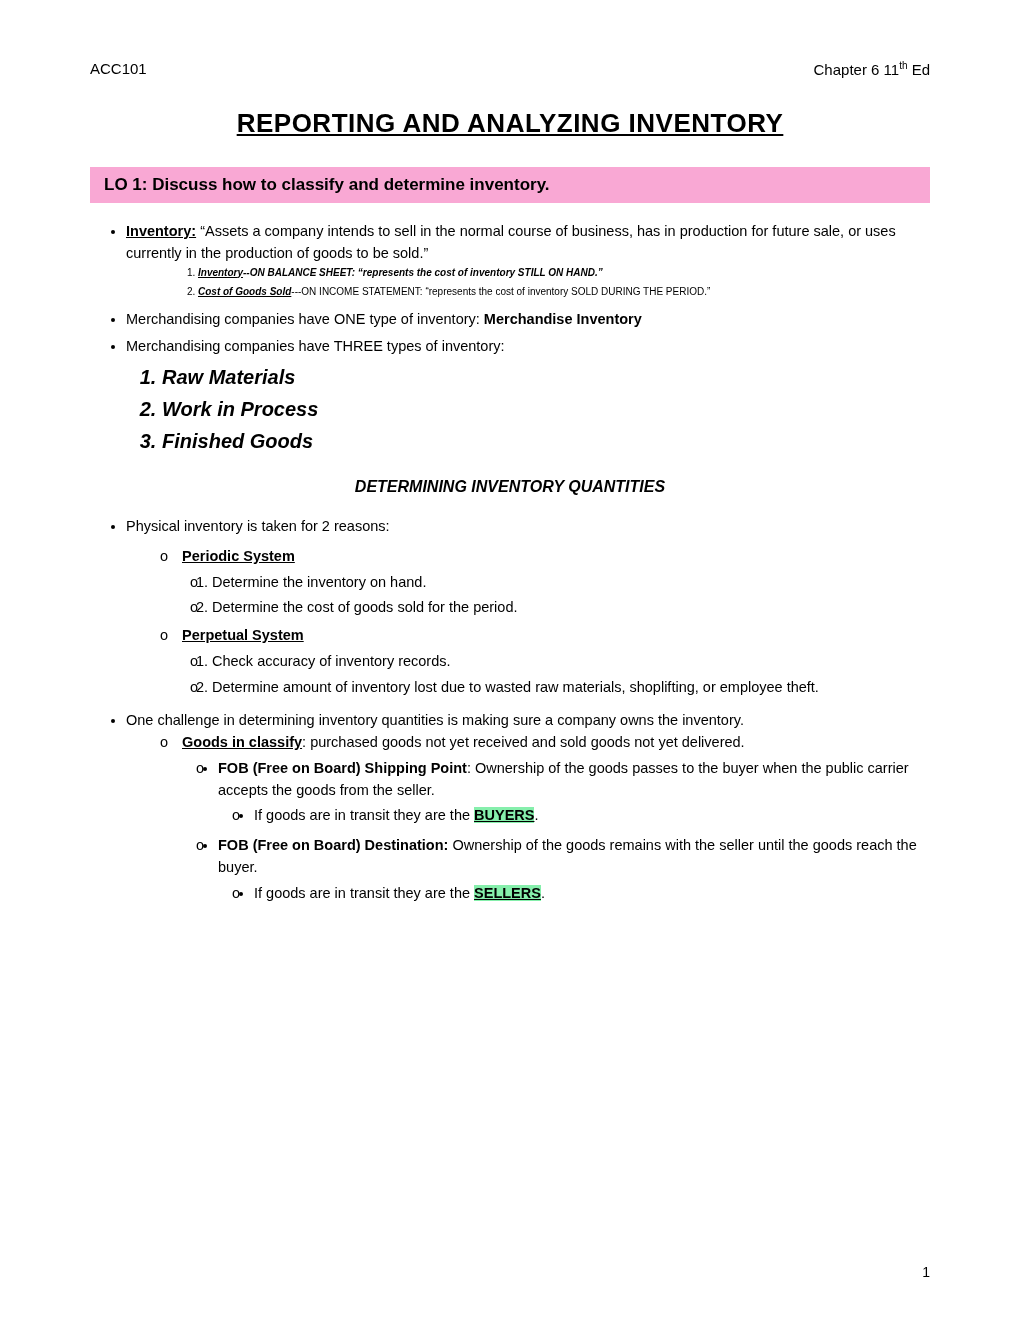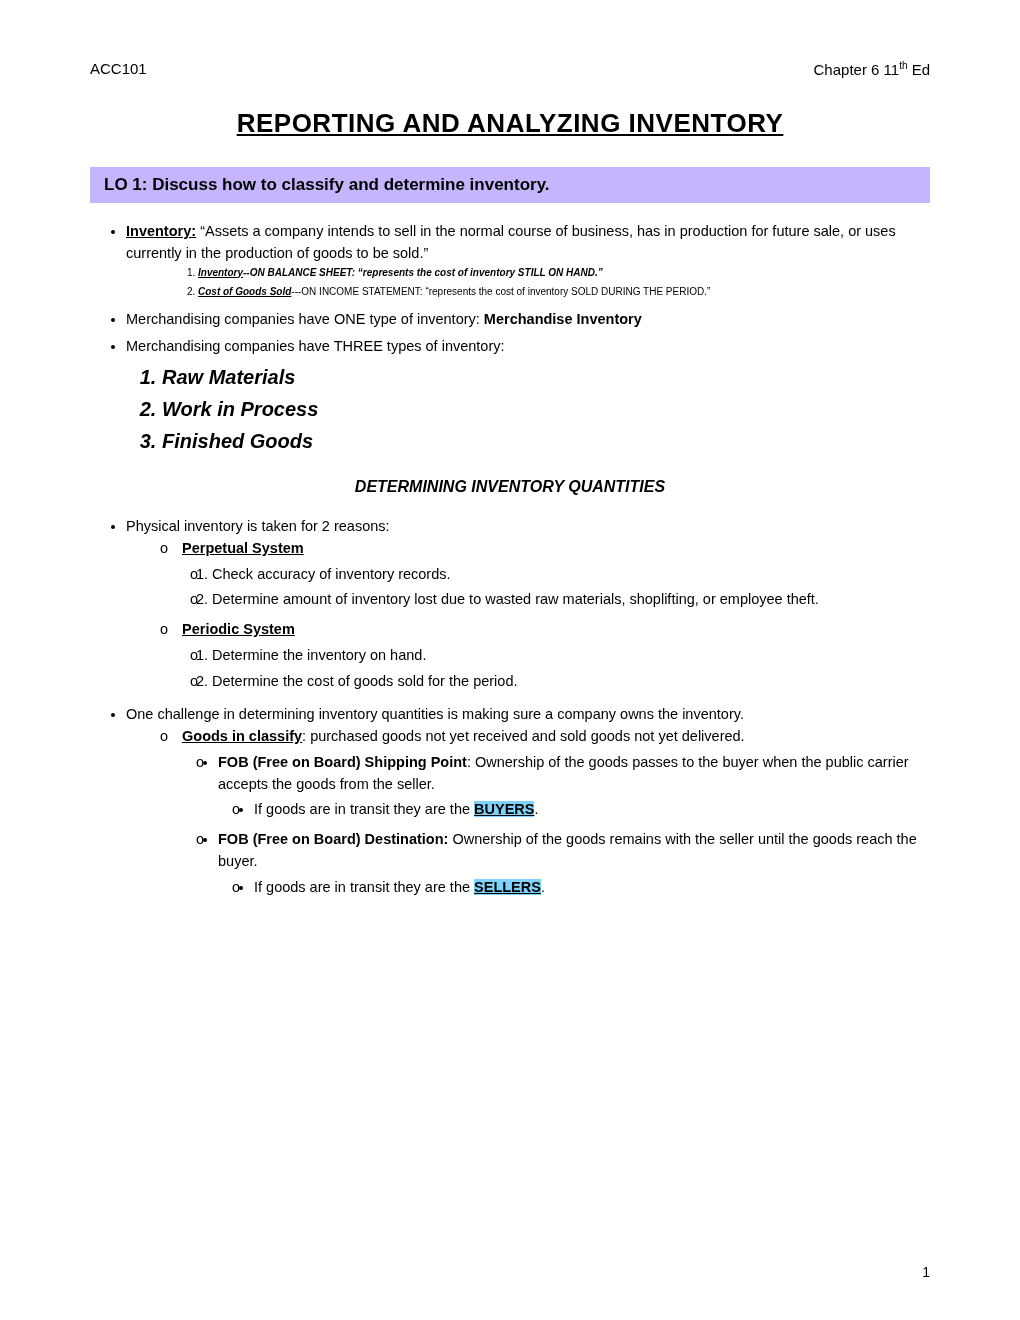--- a/index.html
+++ b/index.html
@@ -44,21 +44,21 @@
       text-align: center;
       font-family: Arial, sans-serif;
       font-size: 26px;
       font-weight: bold;
       text-decoration: underline;
       margin-bottom: 28px;
       letter-spacing: 0.5px;
     }
 
     .lo-header {
-      background-color: #c4b5fd;
+      background-color: #f9a8d4;
       padding: 8px 14px;
       font-family: Arial, sans-serif;
       font-size: 17px;
       font-weight: bold;
       margin-bottom: 18px;
     }
 
     .bullet-list {
       list-style: disc;
       margin-left: 36px;
@@ -152,21 +152,21 @@
     .bold {
       font-weight: bold;
     }
 
     .bold-italic {
       font-weight: bold;
       font-style: italic;
     }
 
     .highlight-yellow {
-      background-color: #7dd3fc;
+      background-color: #86efac;
       font-weight: bold;
     }
 
     .superscript {
       vertical-align: super;
       font-size: 10px;
     }
 
     .page-number {
       position: absolute;
@@ -247,33 +247,33 @@
     </li>
   </ul>
 
   <div class="section-subtitle">DETERMINING INVENTORY QUANTITIES</div>
 
   <ul class="bullet-list">
     <li>
       <span>Physical inventory is taken for 2 reasons:</span>
       <ul class="circle-list">
 
+        <li style="margin-top: 8px;">
+          <span class="underline bold">Periodic System</span>
+          <ol class="nested-ordered">
+            <li>Determine the inventory on hand.</li>
+            <li>Determine the cost of goods sold for the period.</li>
+          </ol>
+        </li>
+
         <li>
           <span class="underline bold">Perpetual System</span>
           <ol class="nested-ordered">
             <li>Check accuracy of inventory records.</li>
             <li>Determine amount of inventory lost due to wasted raw materials, shoplifting, or employee theft.</li>
-          </ol>
-        </li>
-
-        <li style="margin-top: 8px;">
-          <span class="underline bold">Periodic System</span>
-          <ol class="nested-ordered">
-            <li>Determine the inventory on hand.</li>
-            <li>Determine the cost of goods sold for the period.</li>
           </ol>
         </li>
       </ul>
     </li>
   </ul>
 
   <ul class="bullet-list" style="margin-top: 12px;">
     <li>
       <span>One challenge in determining inventory quantities is making sure a company owns the inventory.</span>
       <ul class="circle-list">

